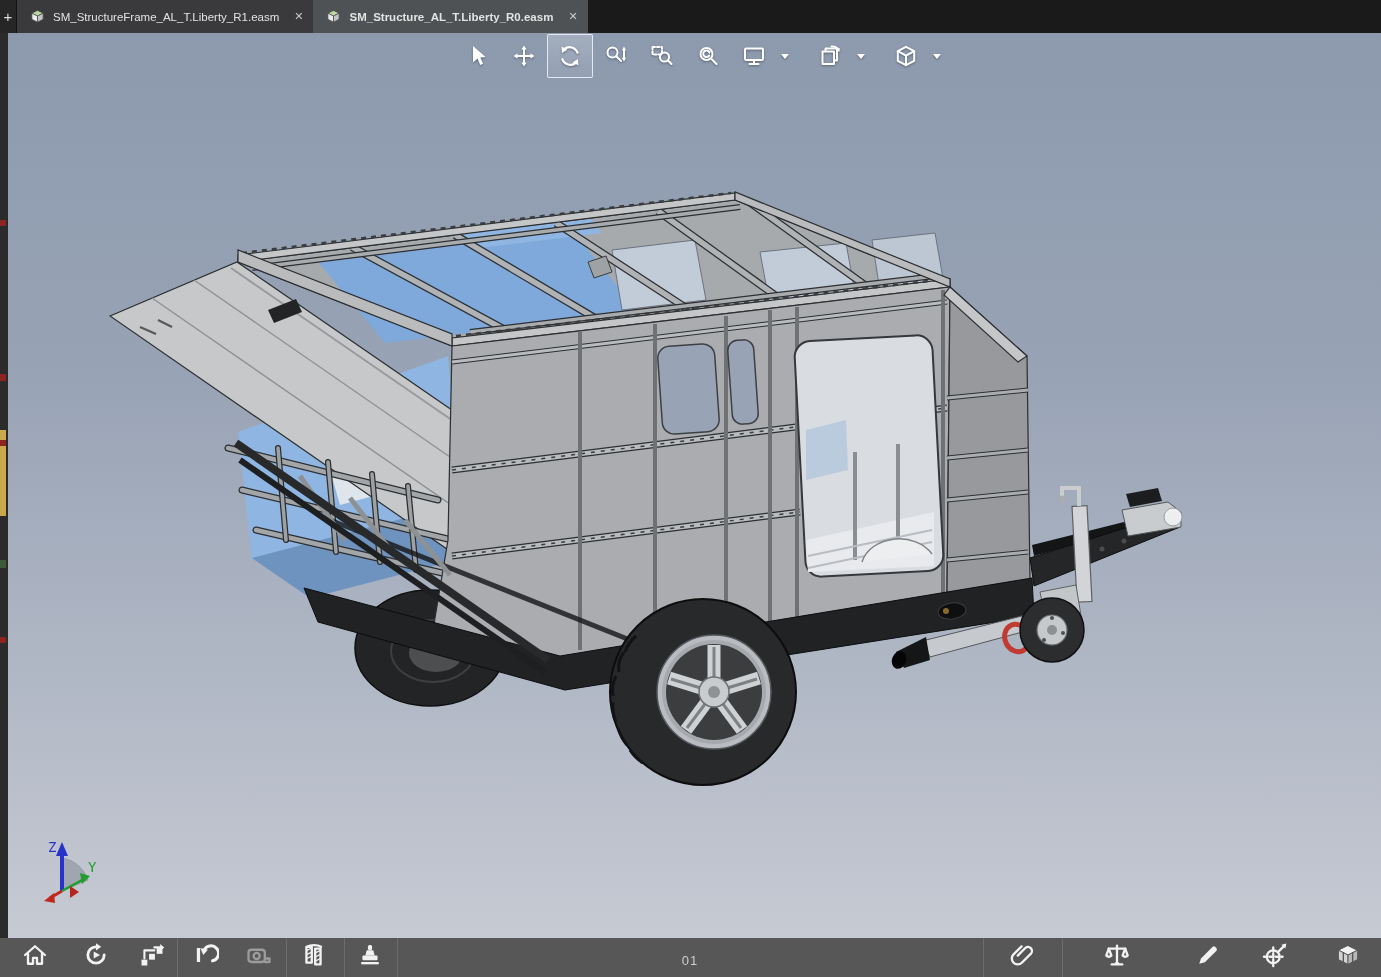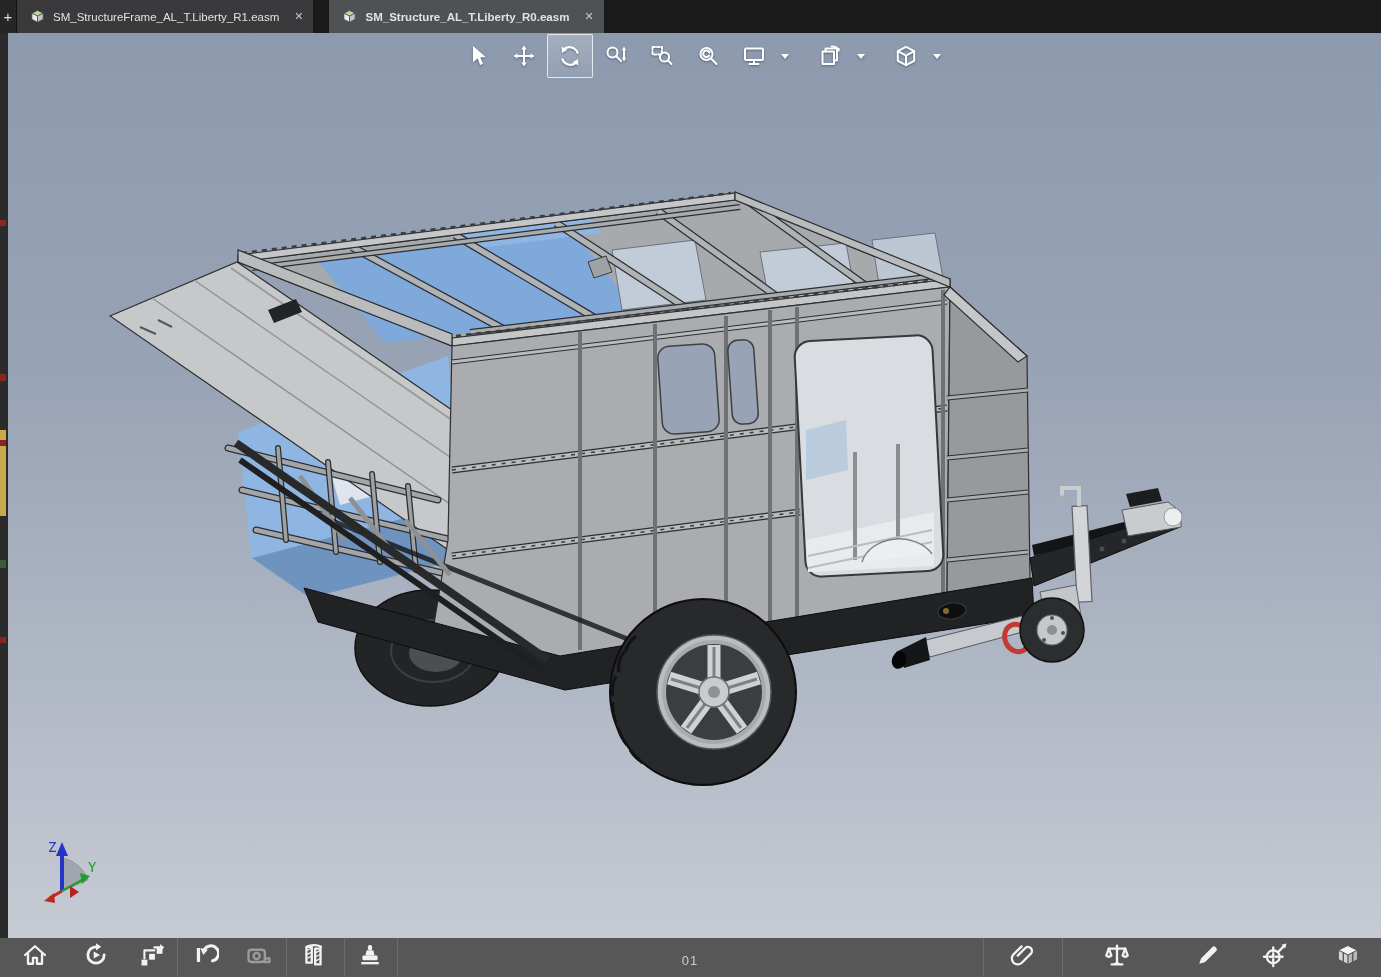--- a/index.html
+++ b/index.html
@@ -3,21 +3,21 @@
 <meta charset="utf-8">
 <style>
   html,body{margin:0;padding:0;background:#1a1a1a;}
   *{box-sizing:border-box;}
   body{font-family:"Liberation Sans","DejaVu Sans",sans-serif;}
   .app{position:relative;width:1381px;height:977px;overflow:hidden;background:var(--tabbar-bg,#1a1a1a);}
 
   
   .tabbar{position:absolute;left:0;top:0;width:100%;height:33px;background:var(--tabbar-bg,#1a1a1a);display:flex;align-items:stretch;}
   .addtab{width:17px;display:flex;align-items:center;justify-content:center;color:#ddd;font-size:15px;background:#262626;border-right:1px solid #111;cursor:pointer;}
-  .tab{display:flex;align-items:center;gap:7px;padding:0 10px 0 12px;margin-right:16px;max-width:300px;color:var(--tab-text,#e0e0e0);font-size:11.5px;white-space:nowrap;}
+  .tab{display:flex;align-items:center;gap:7px;padding:0 10px 0 12px;margin-right:0;max-width:300px;color:var(--tab-text,#e0e0e0);font-size:11.5px;white-space:nowrap;}
   .tab.inactive{background:var(--tab-inactive-bg,#3a3a3c);}
   .tab.active{background:var(--tab-active-bg,#4e5254);font-weight:bold;}
   .tab .close{margin-left:8px;font-size:11px;color:#c9c9c9;cursor:pointer;}
   .tabicon{width:17px;height:15px;flex:0 0 auto;}
 
   
   .leftstrip{position:absolute;left:0;top:33px;width:8px;height:905px;background:#2b2b2b;overflow:hidden;}
   .frag{position:absolute;left:0;width:6px;}
 
   

